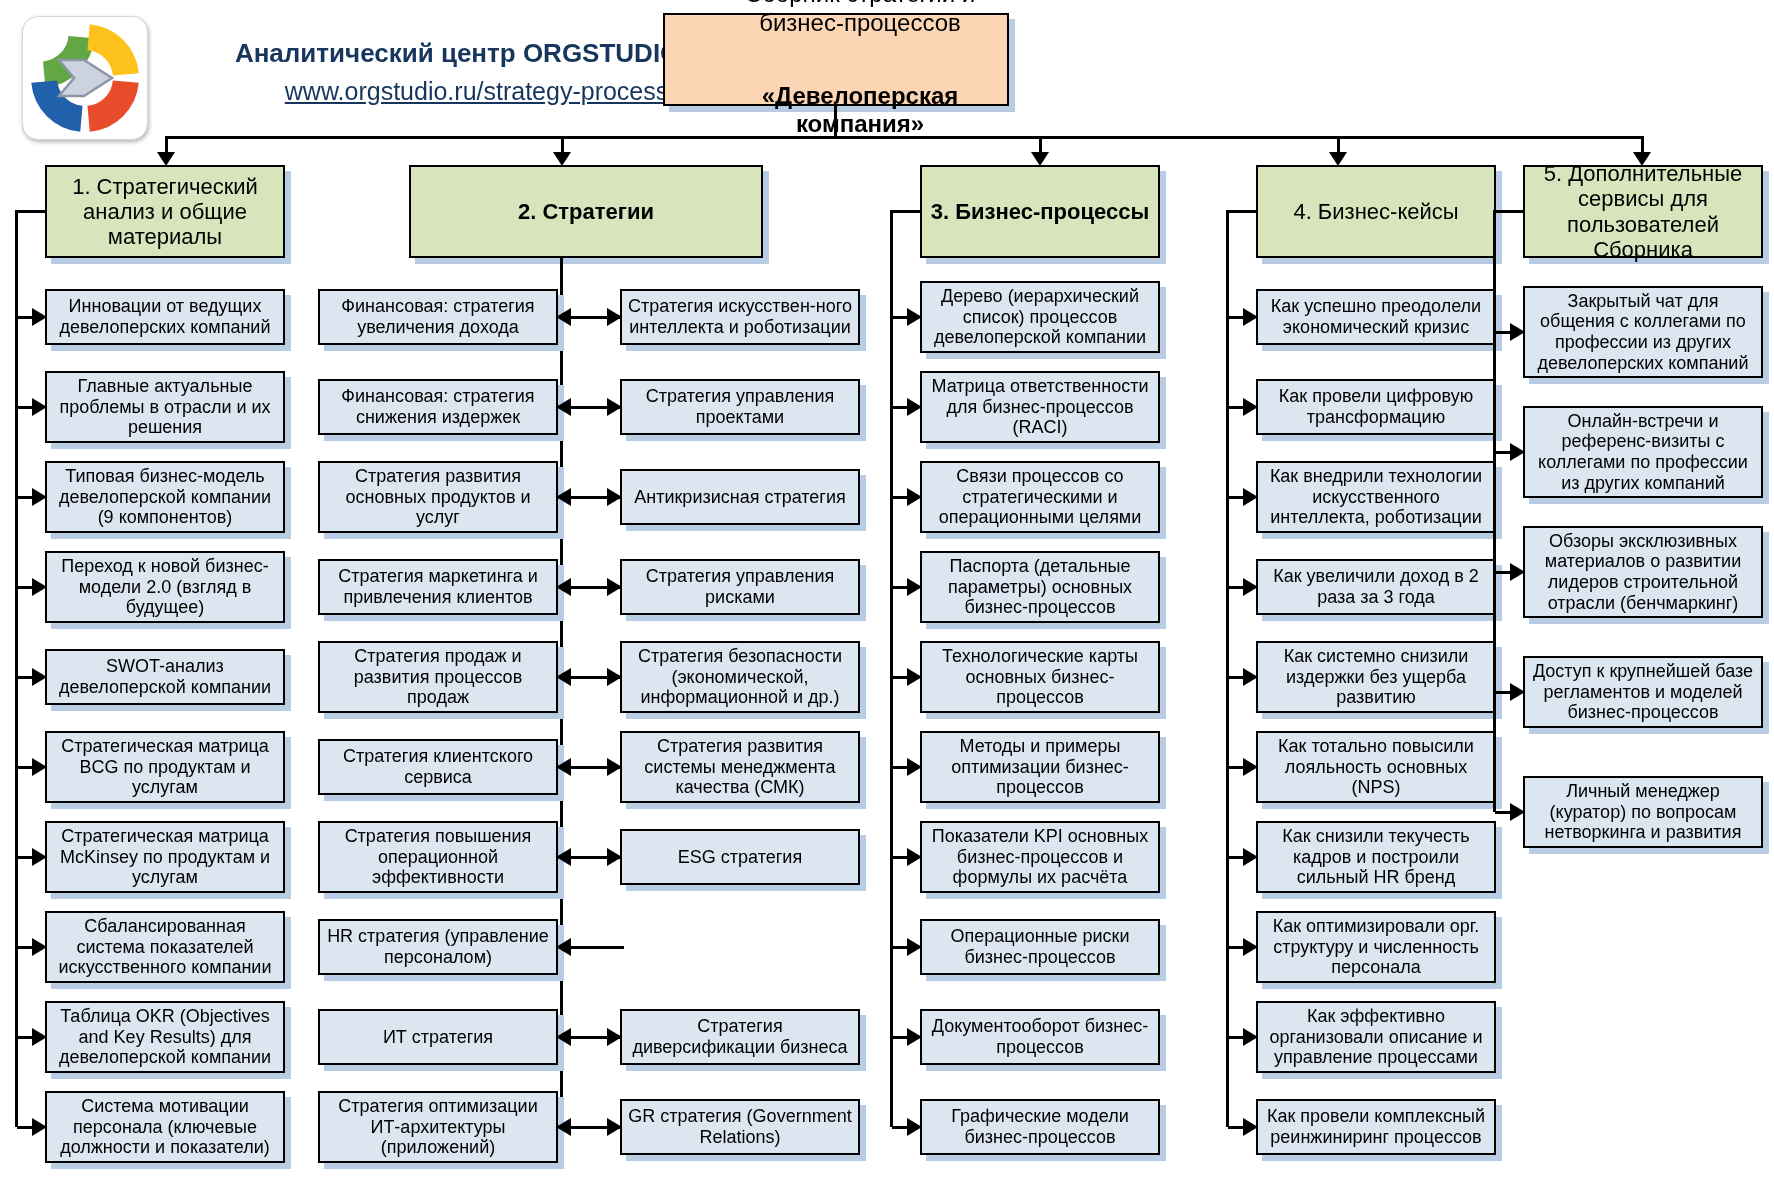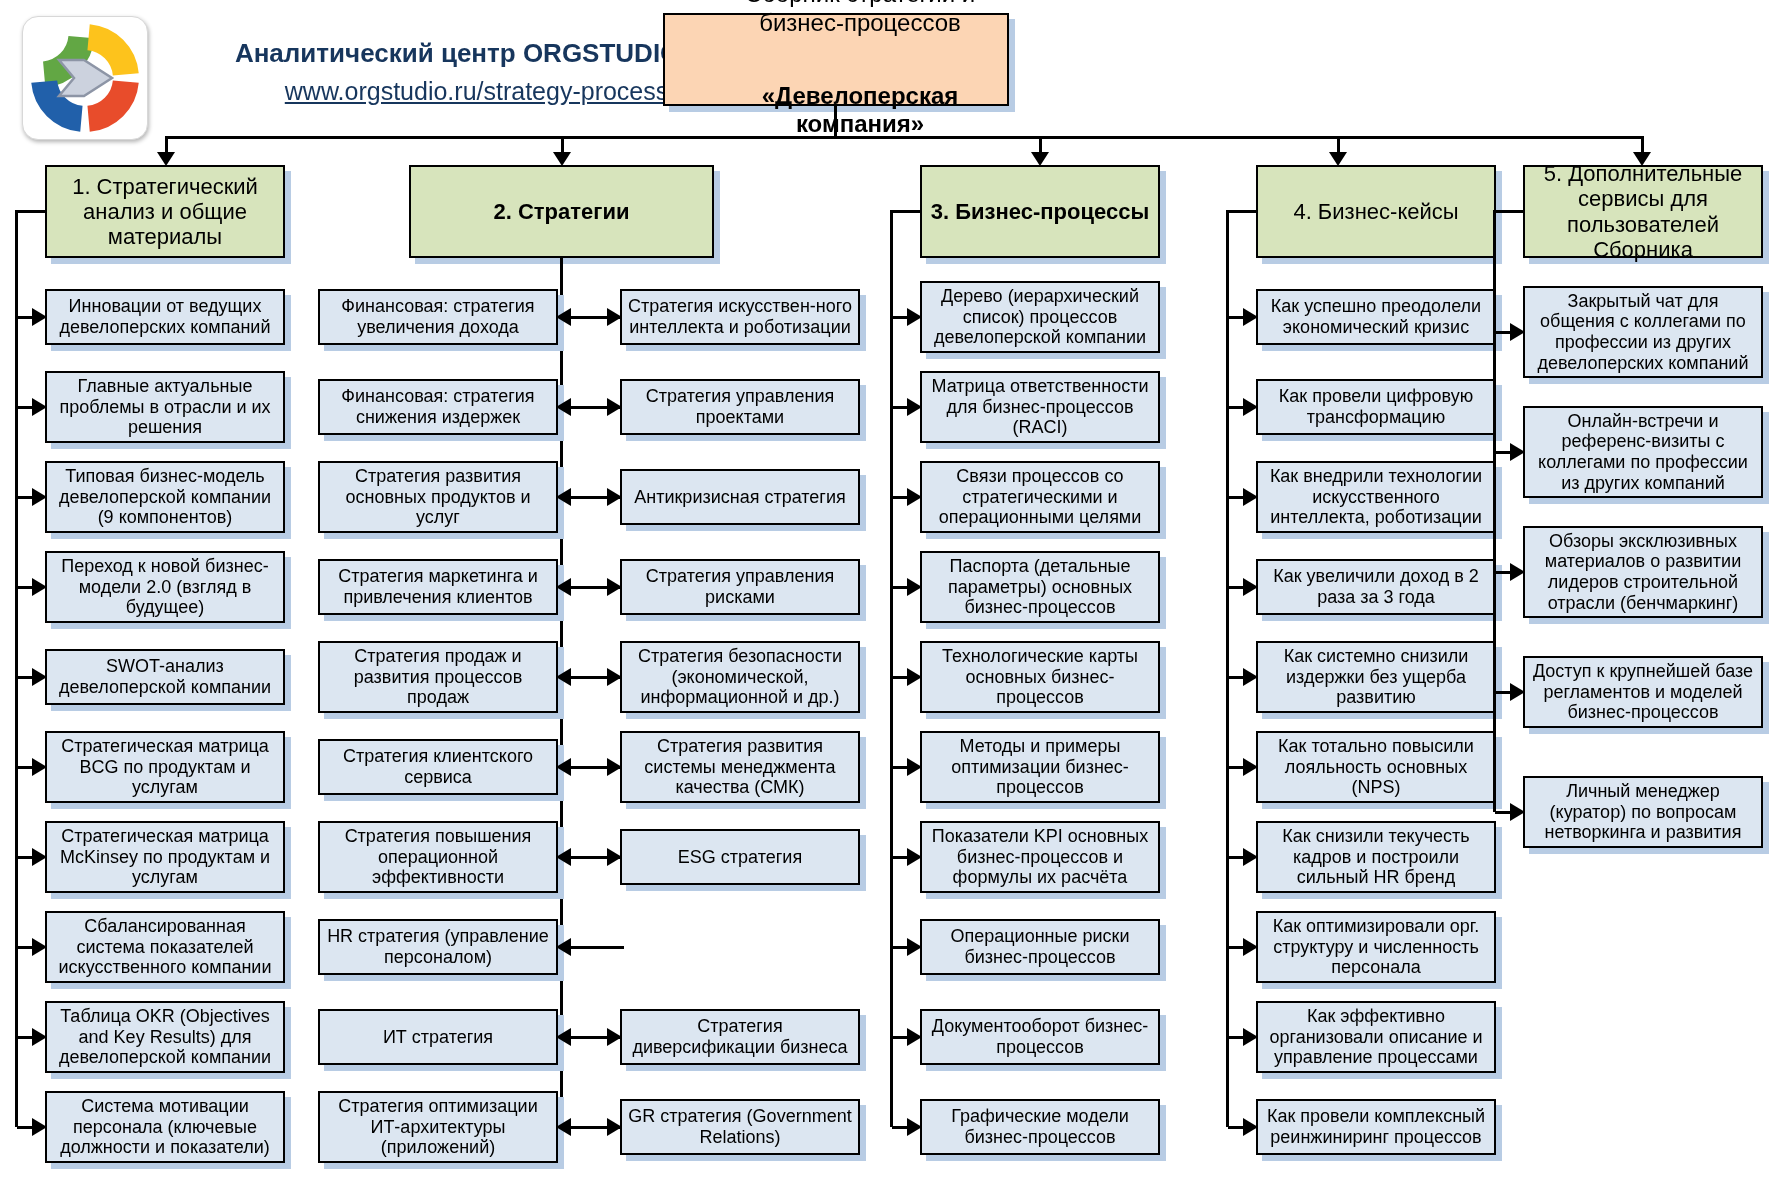--- a/index.html
+++ b/index.html
@@ -51,21 +51,21 @@
   .hstub{position:absolute;left:-30px;top:45px;width:30px;height:3px;background:#000;}
   .col5 .vbus{height:602px;}
   .arrow-in::before{content:'';position:absolute;left:-30px;top:50%;margin-top:-1.5px;
                     width:18px;height:3px;background:#000;}
   .arrow-in::after{content:'';position:absolute;left:-15px;top:50%;margin-top:-9px;width:0;height:0;
                    border-top:9px solid transparent;border-bottom:9px solid transparent;
                    border-left:15px solid #000;}
 
   
   .col2{width:542px;}
-  .hdr2{position:absolute;left:91px;top:0;width:305px;}
+  .hdr2{position:absolute;left:91px;top:0;width:354px;}
   .col2 .rows{margin-top:107px;}
   .vbus2{position:absolute;left:242px;top:93px;width:3px;height:869px;background:#000;}
   .row2{justify-content:space-between;gap:32px;}
   .row2::before{content:'';position:absolute;left:236px;right:236px;top:50%;margin-top:-1.5px;
                 height:3px;background:#000;}
   .boxL::after{content:'';position:absolute;right:-15px;top:50%;margin-top:-9px;width:0;height:0;
                border-top:9px solid transparent;border-bottom:9px solid transparent;
                border-right:15px solid #000;}
   .boxR::before{content:'';position:absolute;left:-15px;top:50%;margin-top:-9px;width:0;height:0;
                 border-top:9px solid transparent;border-bottom:9px solid transparent;

